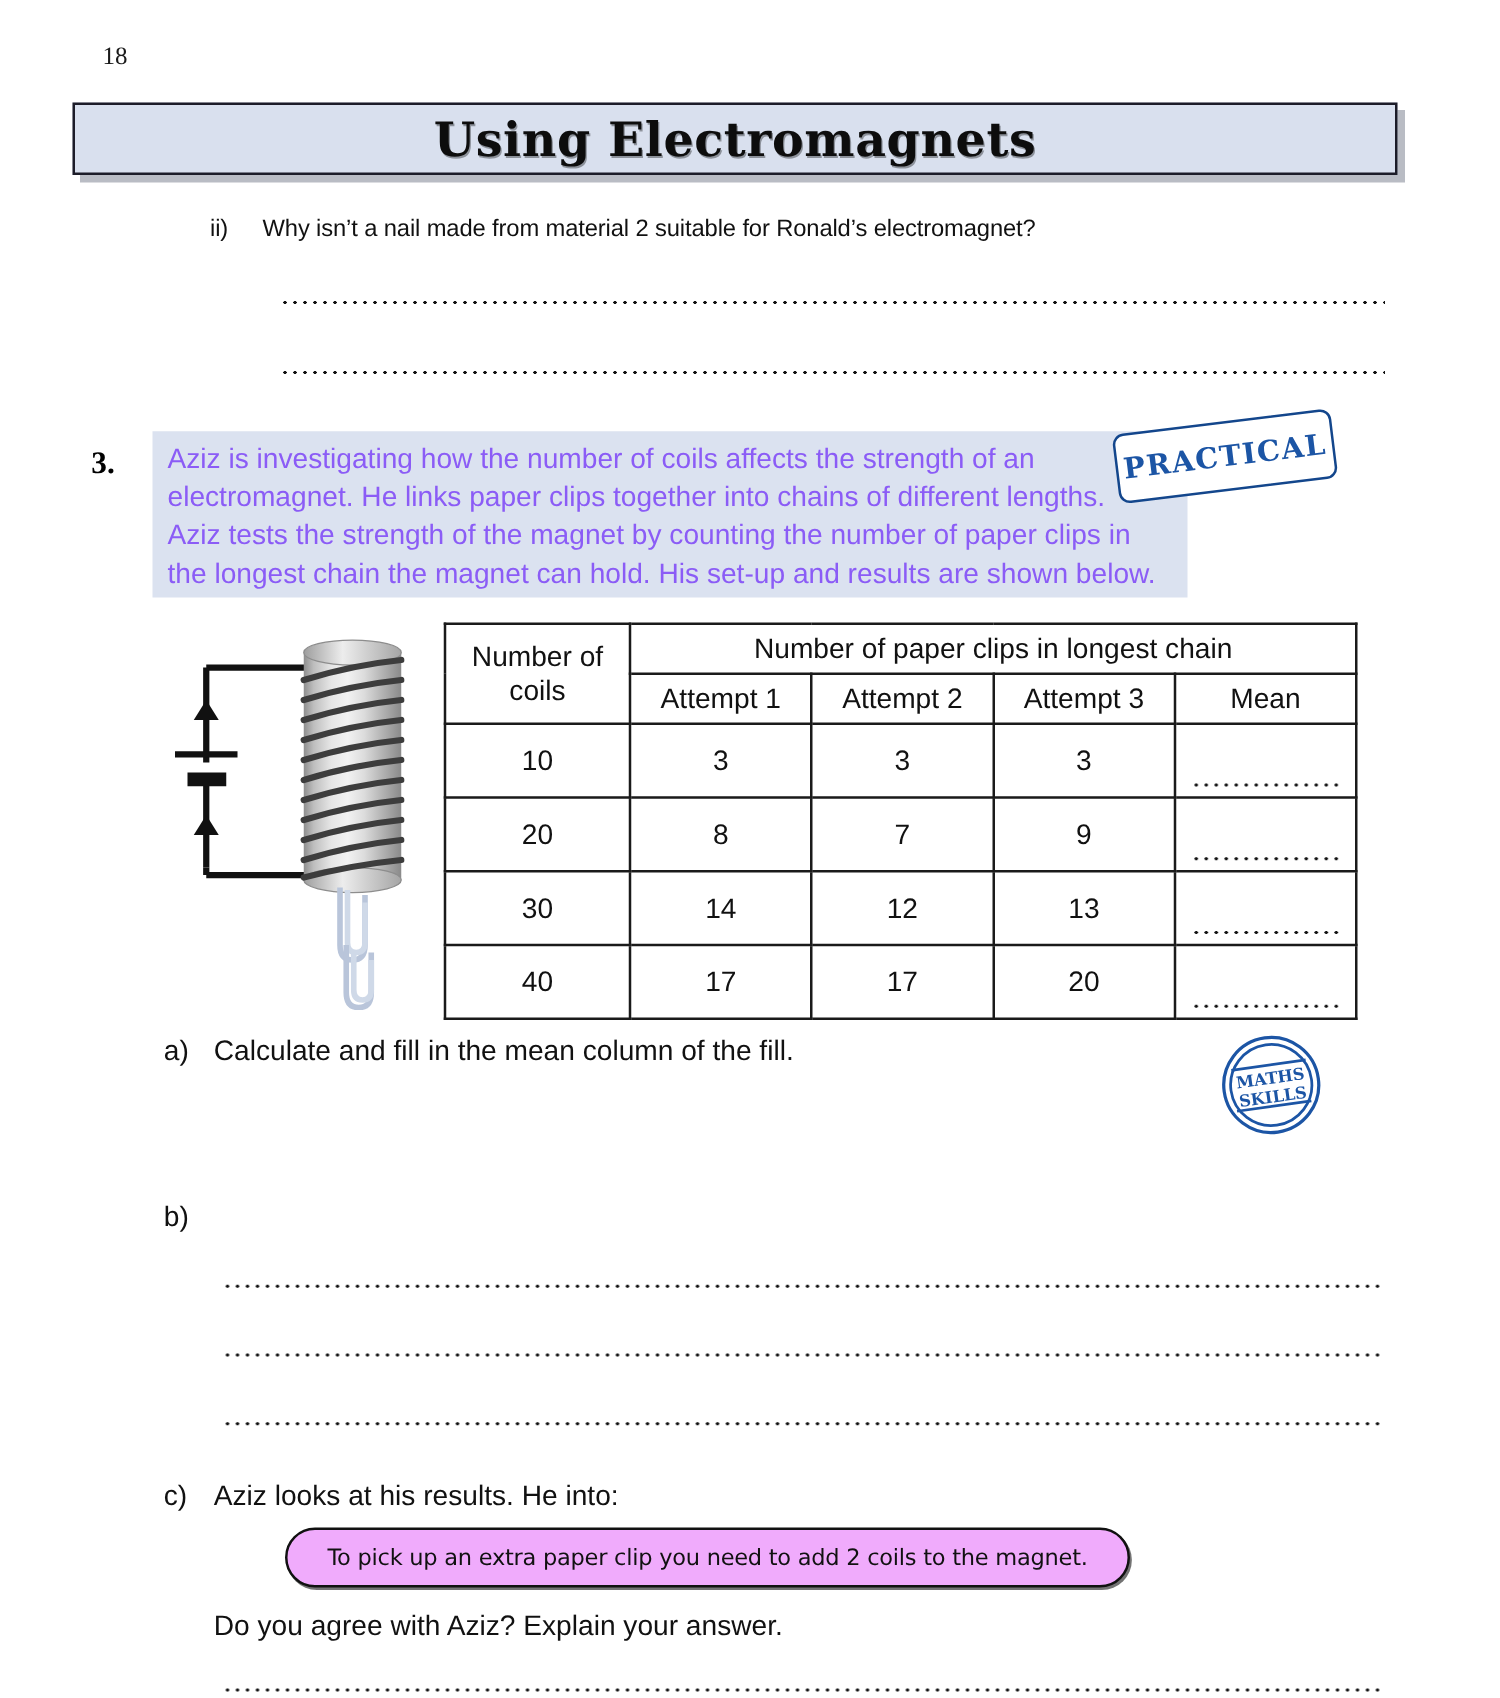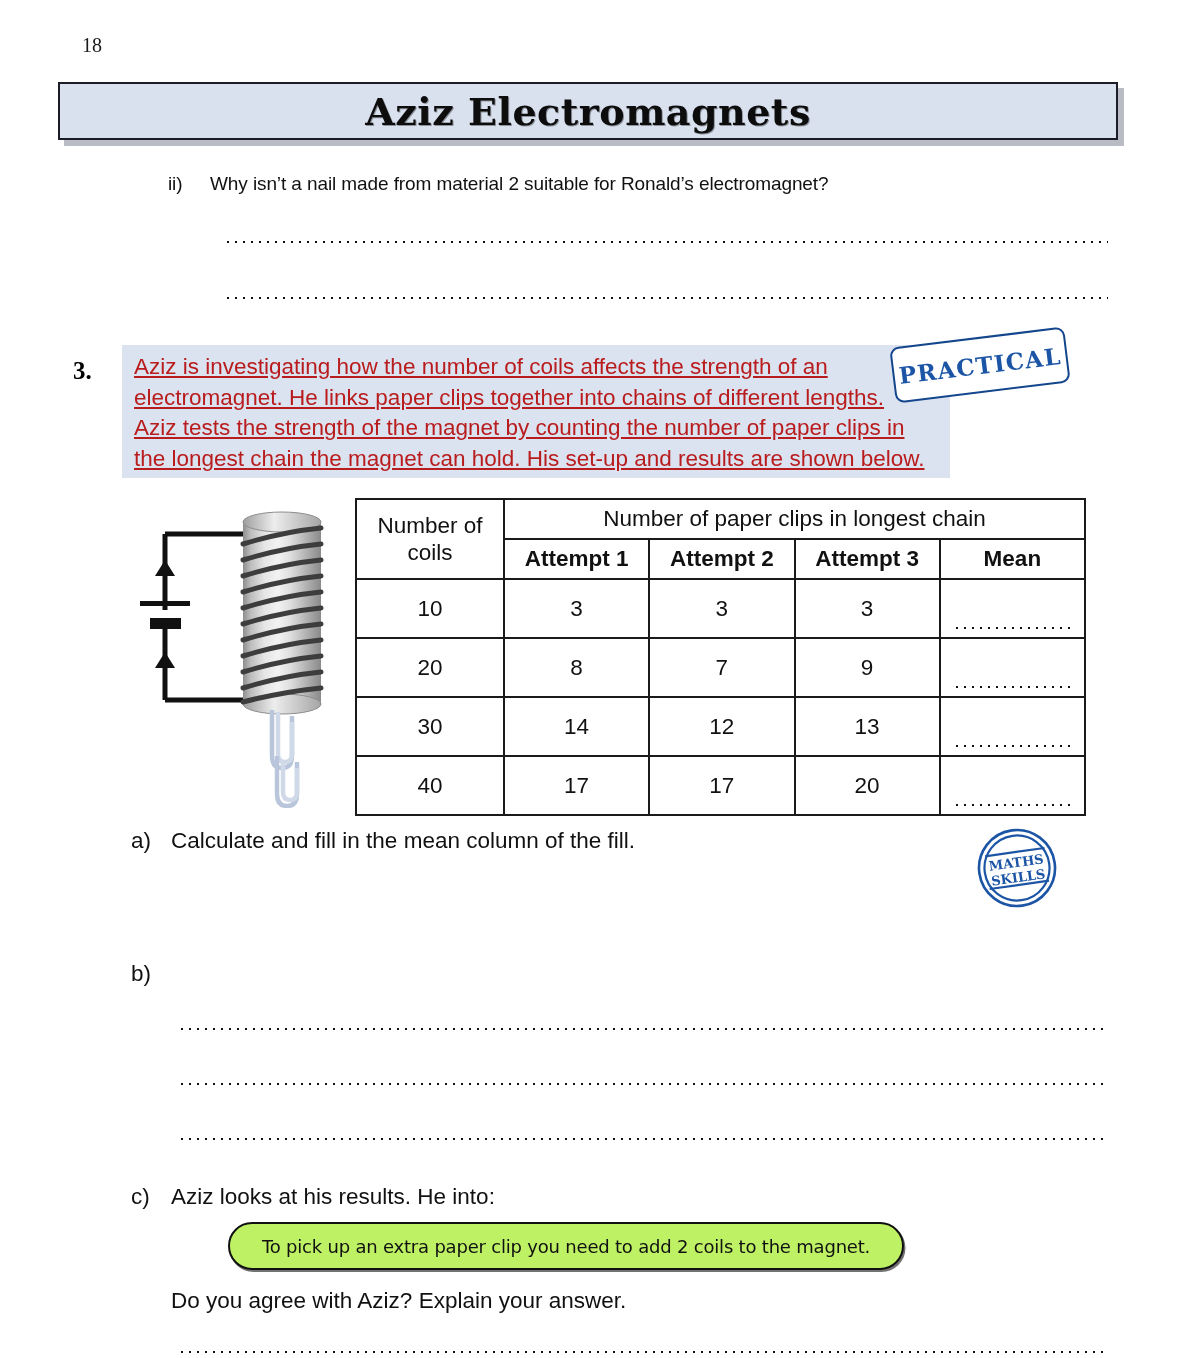--- a/index.html
+++ b/index.html
@@ -105,22 +105,21 @@
     height: 133px;
     background: #dbe2f0;
   }
   .highlight-text {
     position: absolute;
     left: 134px;
     top: 352px;
     width: 830px;
     font-size: 22.5px;
     line-height: 30.5px;
-    color: #b91c1c;
-    text-decoration: underline;
+    color: #8b5cf6;
   }
 
   
   .practical-stamp {
     position: absolute;
     left: 892px;
     top: 337px;
     width: 172px;
     height: 52px;
     border: 2.6px solid #13468c;
@@ -179,21 +178,20 @@
   .results-table .hd-coils {
     width: 146px;
     height: 76px;
     line-height: 27px;
   }
   .results-table .hd-span {
     height: 38px;
   }
   .results-table .hd-sub {
     height: 38px;
-    font-weight: bold;
   }
   .results-table .datacell {
     height: 57px;
   }
   .mean-cell {
     position: relative;
   }
   .mean-cell .meandots {
     position: absolute;
     left: 12px;
@@ -220,41 +218,41 @@
 
   
   .speech-bubble {
     position: absolute;
     left: 228px;
     top: 1222px;
     width: 672px;
     height: 44px;
     border: 2.5px solid #111111;
     border-radius: 24px;
-    background: #bef264;
+    background: #f0abfc;
     display: flex;
     align-items: center;
     justify-content: center;
     box-shadow: 1.5px 2px 0 rgba(0,0,0,0.55);
   }
   .speech-bubble span {
     font-family: "DejaVu Sans", sans-serif;
     font-size: 18px;
     color: #111111;
     letter-spacing: -0.2px;
   }
 </style>
 </head>
 <body>
 
 <div class="page-number">18</div>
 
 <div class="title-banner-shadow"></div>
 <div class="title-banner">
-  <div class="title-banner-text">Aziz Electromagnets</div>
+  <div class="title-banner-text">Using Electromagnets</div>
 </div>
 
 <div class="sub-roman qtext">
   <div class="lbl">ii)</div>
   <div>Why isn’t a nail made from material 2 suitable for Ronald’s electromagnet?</div>
 </div>
 <div class="dotline" style="left:224px; top:240px; width:884px;"></div>
 <div class="dotline" style="left:224px; top:296px; width:884px;"></div>
 
 <div class="q-number">3.</div>

